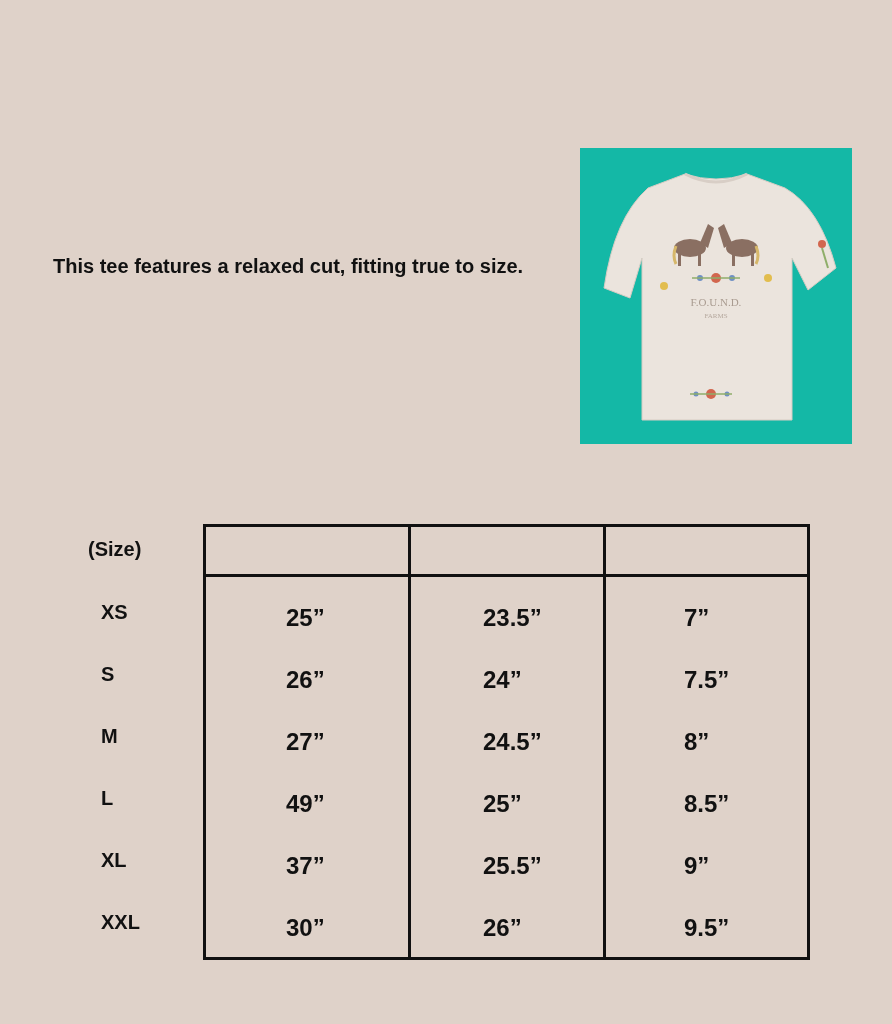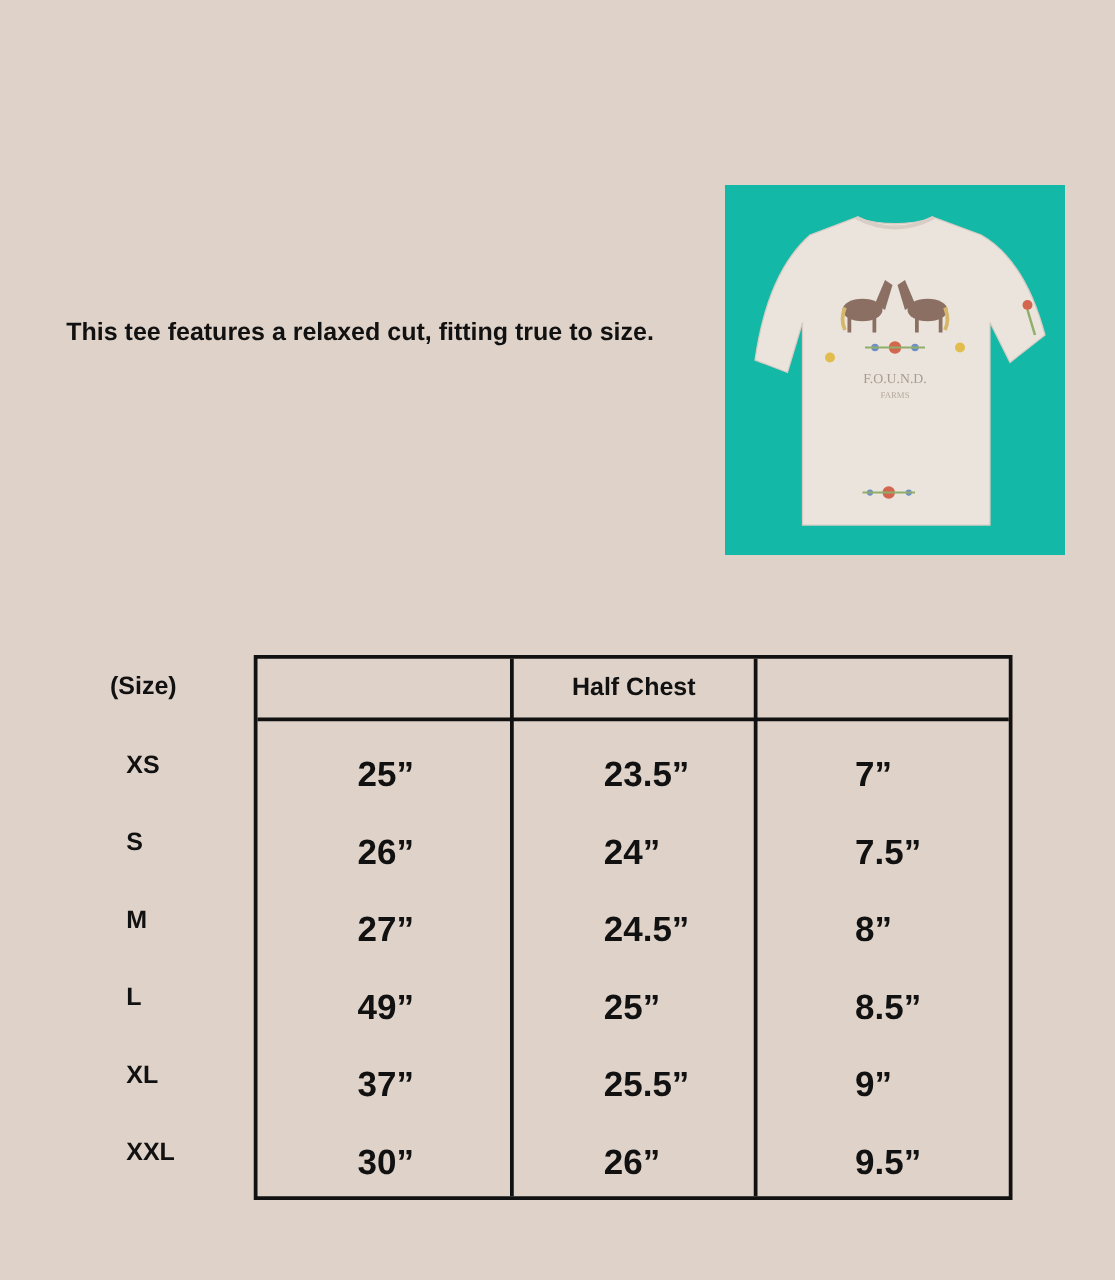--- a/index.html
+++ b/index.html
@@ -43,21 +43,21 @@
   }
   .header-divider {
     position: absolute; left: 0; right: 0; top: 47px; height: 3px; background: #111;
   }
   .th {
     position: absolute; top: 12px;
     font-weight: bold; font-size: 20px; text-align: center;
   }
   .td {
     position: absolute;
-    font-weight: bold; font-size: 28px;
+    font-weight: bold; font-size: 24px;
   }
 </style>
 </head>
 <body>
 
 <div class="intro">
   <p>This tee features a relaxed cut, fitting true to size.</p>
 </div>
 
 <div class="product-image" aria-label="Cream t-shirt with two horses and floral print, F.O.U.N.D. Farms">
@@ -105,21 +105,20 @@
 <div class="size-label" style="top:725px">M</div>
 <div class="size-label" style="top:787px">L</div>
 <div class="size-label" style="top:849px">XL</div>
 <div class="size-label" style="top:911px">XXL</div>
 
 <div class="table-box">
   <div class="col-divider" style="left:202px"></div>
   <div class="col-divider" style="left:397px"></div>
   <div class="header-divider"></div>
 
-  <div class="th" style="left:205px;width:192px">Half Chest</div>
 
   <div class="td" style="left:80px;top:77px">25”</div>
   <div class="td" style="left:277px;top:77px">23.5”</div>
   <div class="td" style="left:478px;top:77px">7”</div>
 
   <div class="td" style="left:80px;top:139px">26”</div>
   <div class="td" style="left:277px;top:139px">24”</div>
   <div class="td" style="left:478px;top:139px">7.5”</div>
 
   <div class="td" style="left:80px;top:201px">27”</div>

